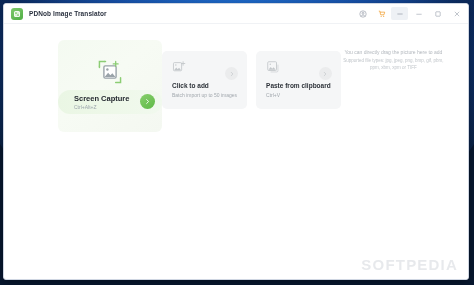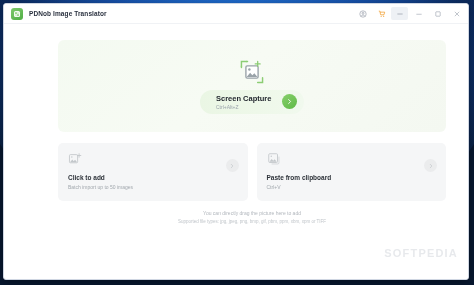--- a/index.html
+++ b/index.html
@@ -92,21 +92,21 @@
     width: 17px;
     margin-right: 1px;
   }
 
   
   .body {
     flex: 1;
     background: #ffffff;
     padding: 16px 22px 0 22px;
     display: flex;
-    flex-direction: column;
+    flex-direction: row;
     margin-left: 32px;
   }
 
   
   .capture-panel {
     height: 92px;
     border-radius: 6px;
     background:
       linear-gradient(140deg, #f4faf1 0%, #f7fbf4 45%, #f4f8f1 100%);
     display: flex;
@@ -204,22 +204,22 @@
     font-size: 4.5px;
     color: #c0c5ca;
     display: block;
     margin-top: 2px;
   }
 
   
   .watermark {
     position: absolute;
     right: 10px;
-    bottom: 20px;
-    font-size: 11px;
+    bottom: 6px;
+    font-size: 15px;
     font-weight: bold;
     letter-spacing: 1.2px;
     color: rgba(120,132,150,.18);
     user-select: none;
   }
 </style>
 </head>
 <body>
 
 <div id="desktop">

